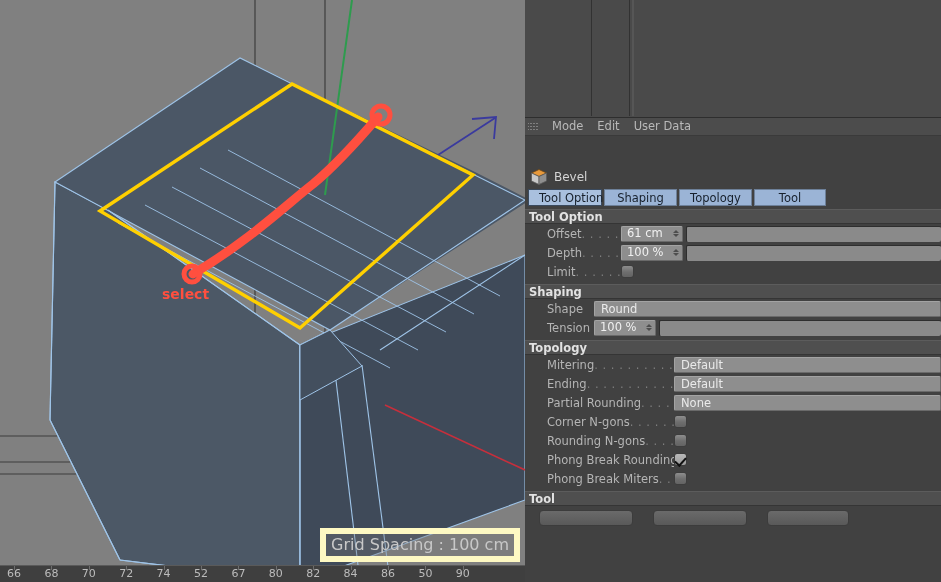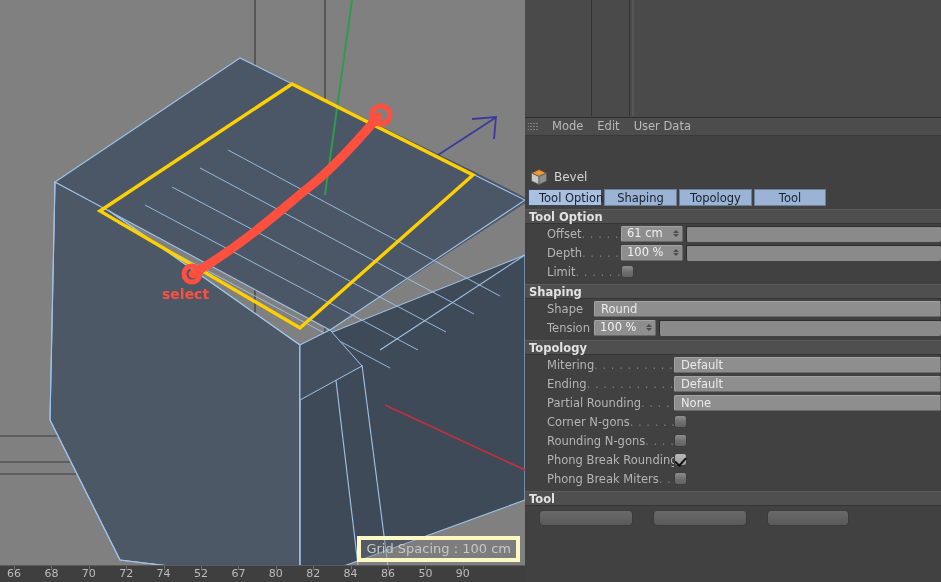--- a/index.html
+++ b/index.html
@@ -16,23 +16,23 @@
   #viewport {
     position: absolute; left: 0; top: 0;
     width: 525px; height: 582px;
     background: #808080;
     overflow: hidden;
   }
   #viewport-svg { position: absolute; left: 0; top: 0; }
 
   .grid-spacing {
     position: absolute; right: 5px; bottom: 20px;
-    color: #c8c8c8; font-size: 13px;
+    color: #c8c8c8; font-size: 16px;
     padding: 1px 5px 2px 5px;
-    border: 4px solid #fef9c3;
+    border: 6px solid #fef9c3;
     background: rgba(120,120,120,0.35);
     white-space: nowrap;
     margin-left: 16px;
   }
   #ruler {
     position: absolute; left: 0; bottom: 0;
     width: 525px; height: 17px;
     background: #3f3f3f;
     border-top: 1px solid #5a5a5a;
     overflow: hidden;

